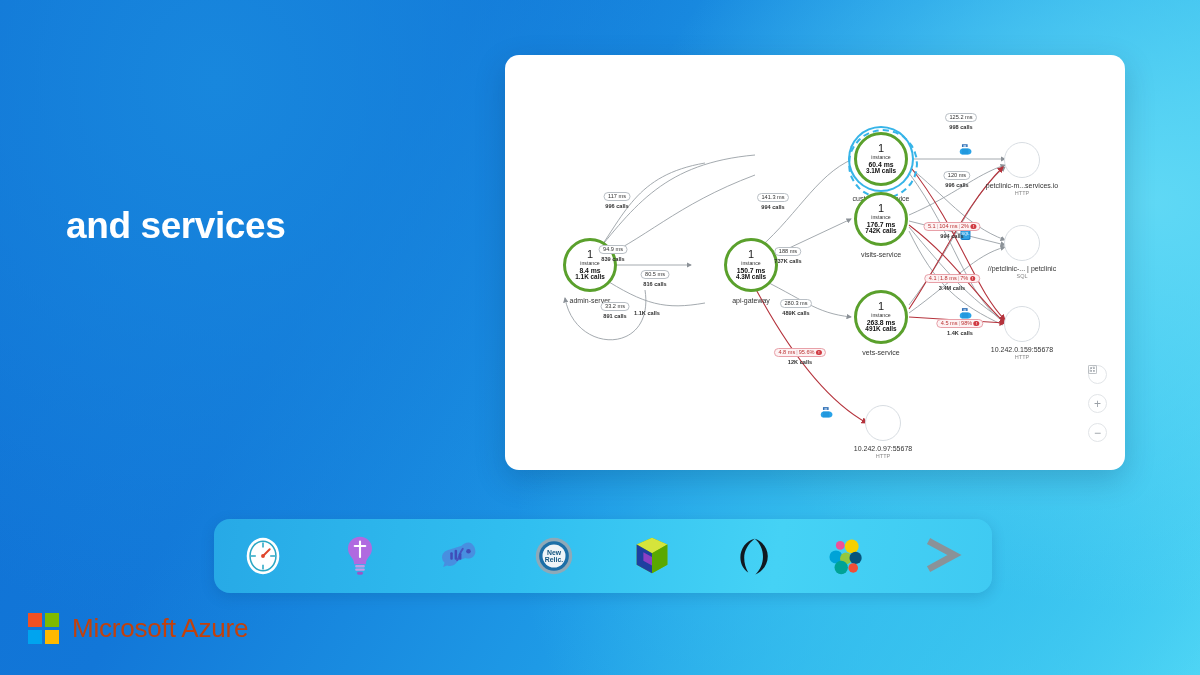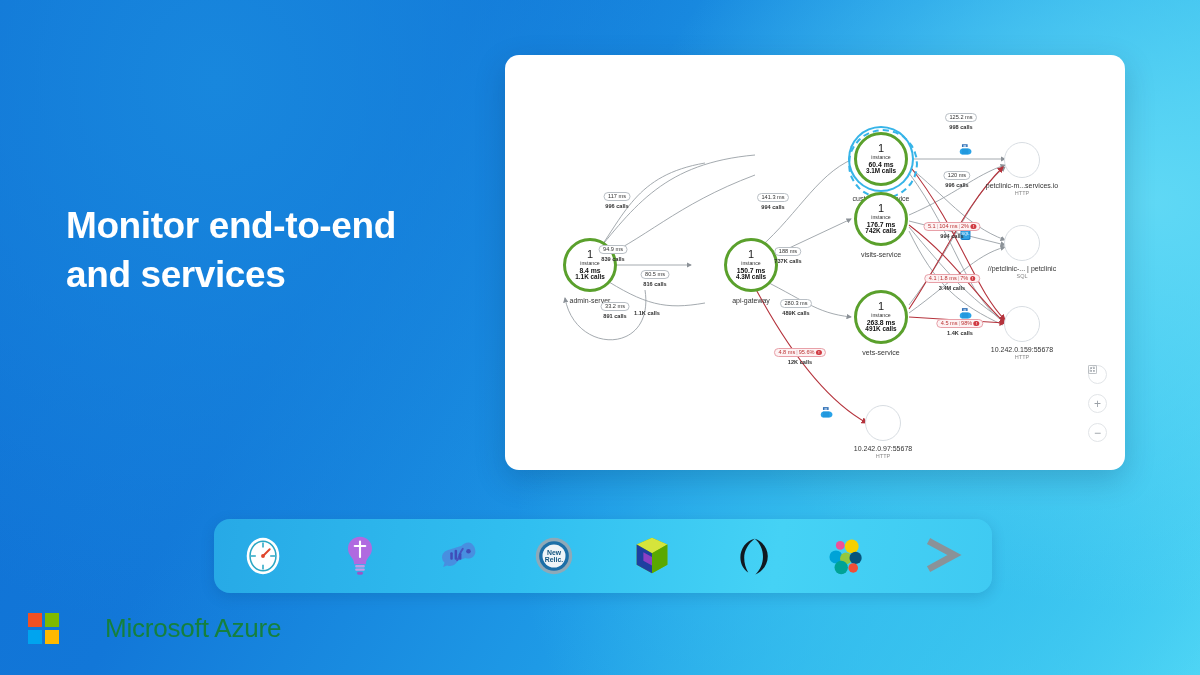--- a/index.html
+++ b/index.html
@@ -89,27 +89,26 @@
     border-radius:16px;
     background:linear-gradient(100deg,#27a9e6 0%,#31bff0 40%,#45d2f5 72%,#3fcaf2 100%);
     display:flex;align-items:center;justify-content:space-around;
     box-shadow:0 4px 14px rgba(5,60,110,.18);
   }
   .logo{width:58px;height:52px;display:flex;align-items:center;justify-content:center;}
 
   
   .azure{position:absolute;left:28px;top:613px;display:flex;align-items:center;gap:13px;}
   .ms-squares{display:grid;grid-template-columns:14px 14px;grid-template-rows:14px 14px;gap:3px;}
-  .azure-text{color:#15803d;font-size:26px;letter-spacing:-.2px;margin-left:33px;}
+  .azure-text{color:#c2410c;font-size:26px;letter-spacing:-.2px;}
 </style>
 </head>
 <body>
 
 <div class="headline">
-  <div>Monitor end-to-end</div>
   <div>and services</div>
 </div>
 
 <div class="card">
   <div class="map">
 
     <svg width="620" height="415">
       <defs>
         <marker id="ah" markerWidth="6" markerHeight="6" refX="5" refY="3" orient="auto">
           <path d="M0,0 L6,3 L0,6 z" fill="#8b9197"></path>

